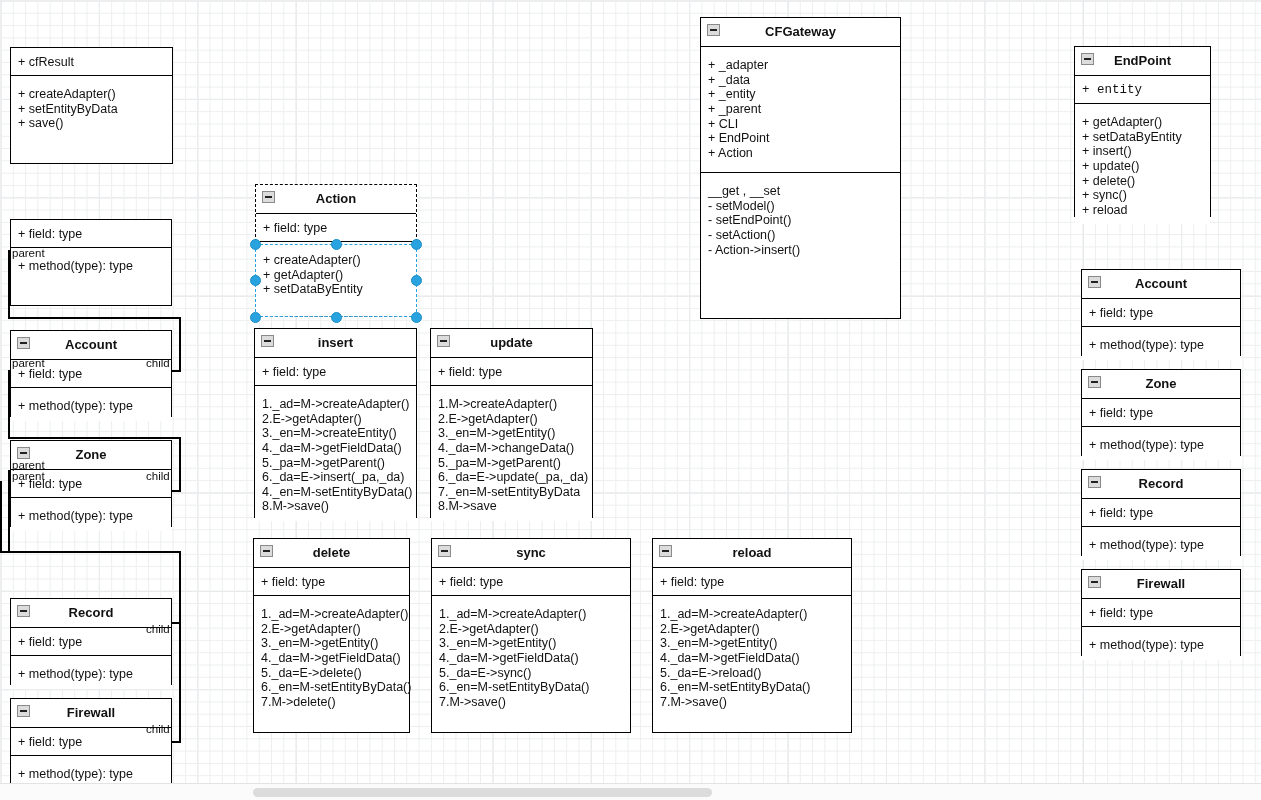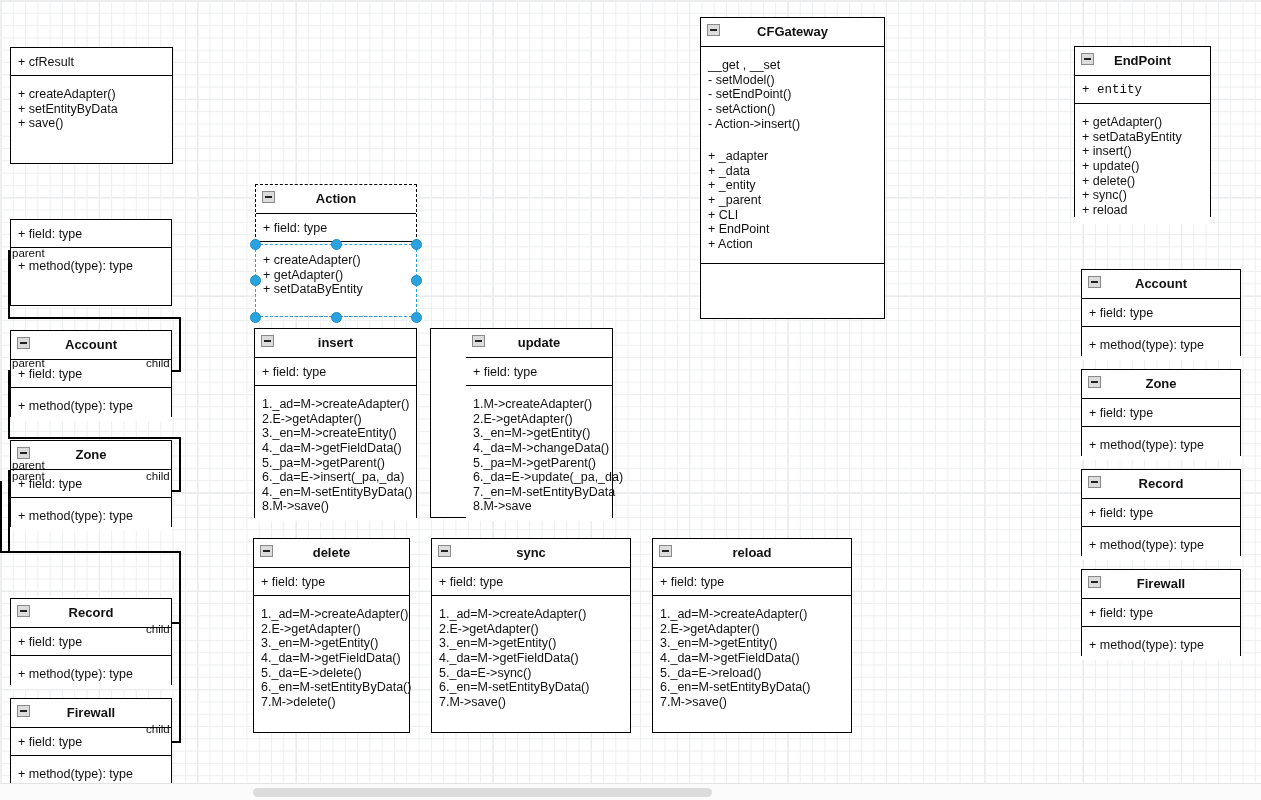--- a/index.html
+++ b/index.html
@@ -186,40 +186,40 @@
     <div class="sect brd" style="height:28px;">
       <div class="ln">+ cfResult</div>
     </div>
     <div class="sect pad-top">
       <div class="ln">+ createAdapter()</div>
       <div class="ln">+ setEntityByData</div>
       <div class="ln">+ save()</div>
     </div>
   </div>
 
-  <div class="uml" style="left:700px; top:17px; width:185px; height:302px;">
+  <div class="uml" style="left:700px; top:17px; width:201px; height:302px;">
     <div class="hdr">
       <span class="collapse"></span>
       <span>CFGateway</span>
-    </div>
-    <div class="sect pad-top">
-      <div class="ln">__get , __set</div>
-      <div class="ln">- setModel()</div>
-      <div class="ln">- setEndPoint()</div>
-      <div class="ln">- setAction()</div>
-      <div class="ln">- Action-&gt;insert()</div>
     </div>
     <div class="sect brd pad-top" style="height:126px;">
       <div class="ln">+ _adapter</div>
       <div class="ln">+ _data</div>
       <div class="ln">+ _entity</div>
       <div class="ln">+ _parent</div>
       <div class="ln">+ CLI</div>
       <div class="ln">+ EndPoint</div>
       <div class="ln">+ Action</div>
+    </div>
+    <div class="sect pad-top">
+      <div class="ln">__get , __set</div>
+      <div class="ln">- setModel()</div>
+      <div class="ln">- setEndPoint()</div>
+      <div class="ln">- setAction()</div>
+      <div class="ln">- Action-&gt;insert()</div>
     </div>
   </div>
 
   <div class="uml" style="left:1074px; top:46px; width:137px; height:171px;">
     <div class="hdr">
       <span class="collapse"></span>
       <span>EndPoint</span>
     </div>
     <div class="sect brd" style="height:28px;font-family:Liberation Mono, monospace;">
       <div class="ln">+  entity</div>
@@ -334,21 +334,21 @@
       <div class="ln">2.E-&gt;getAdapter()</div>
       <div class="ln">3._en=M-&gt;createEntity()</div>
       <div class="ln">4._da=M-&gt;getFieldData()</div>
       <div class="ln">5._pa=M-&gt;getParent()</div>
       <div class="ln">6._da=E-&gt;insert(_pa,_da)</div>
       <div class="ln">4._en=M-setEntityByData()</div>
       <div class="ln">8.M-&gt;save()</div>
     </div>
   </div>
 
-  <div class="uml" style="left:430px; top:328px; width:183px; height:190px;padding-left:35px;">
+  <div class="uml" style="left:430px; top:328px; width:163px; height:190px;">
     <div class="hdr">
       <span class="collapse"></span>
       <span>update</span>
     </div>
     <div class="sect brd" style="height:28px;">
       <div class="ln">+ field: type</div>
     </div>
     <div class="sect pad-top">
       <div class="ln">1.M-&gt;createAdapter()</div>
       <div class="ln">2.E-&gt;getAdapter()</div>

